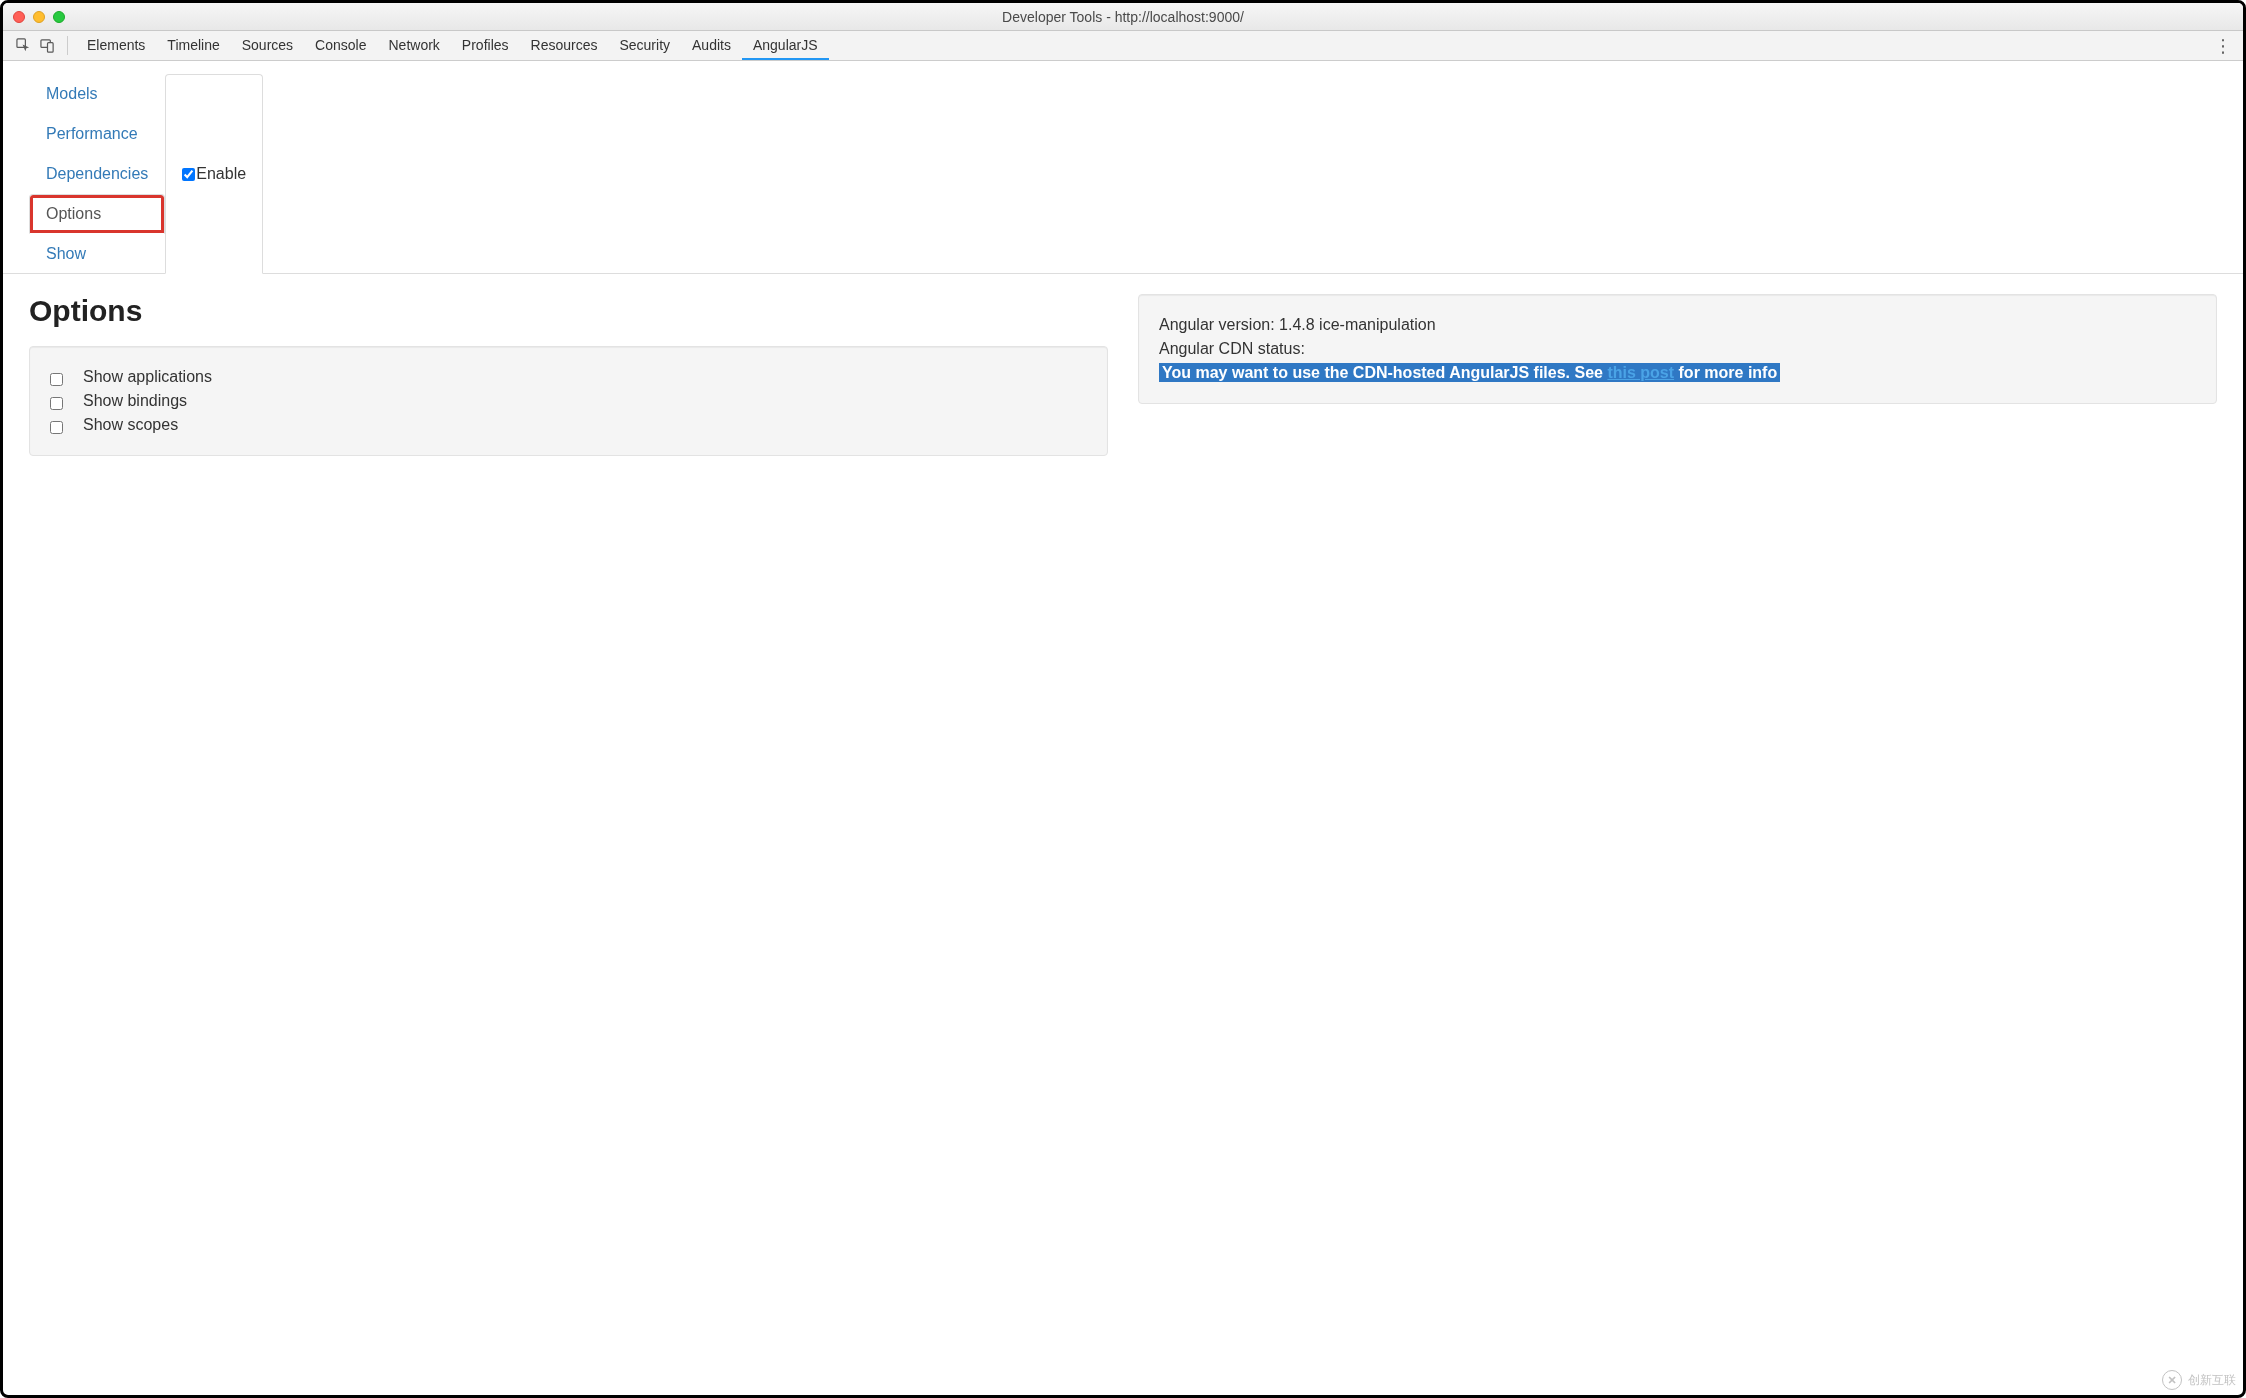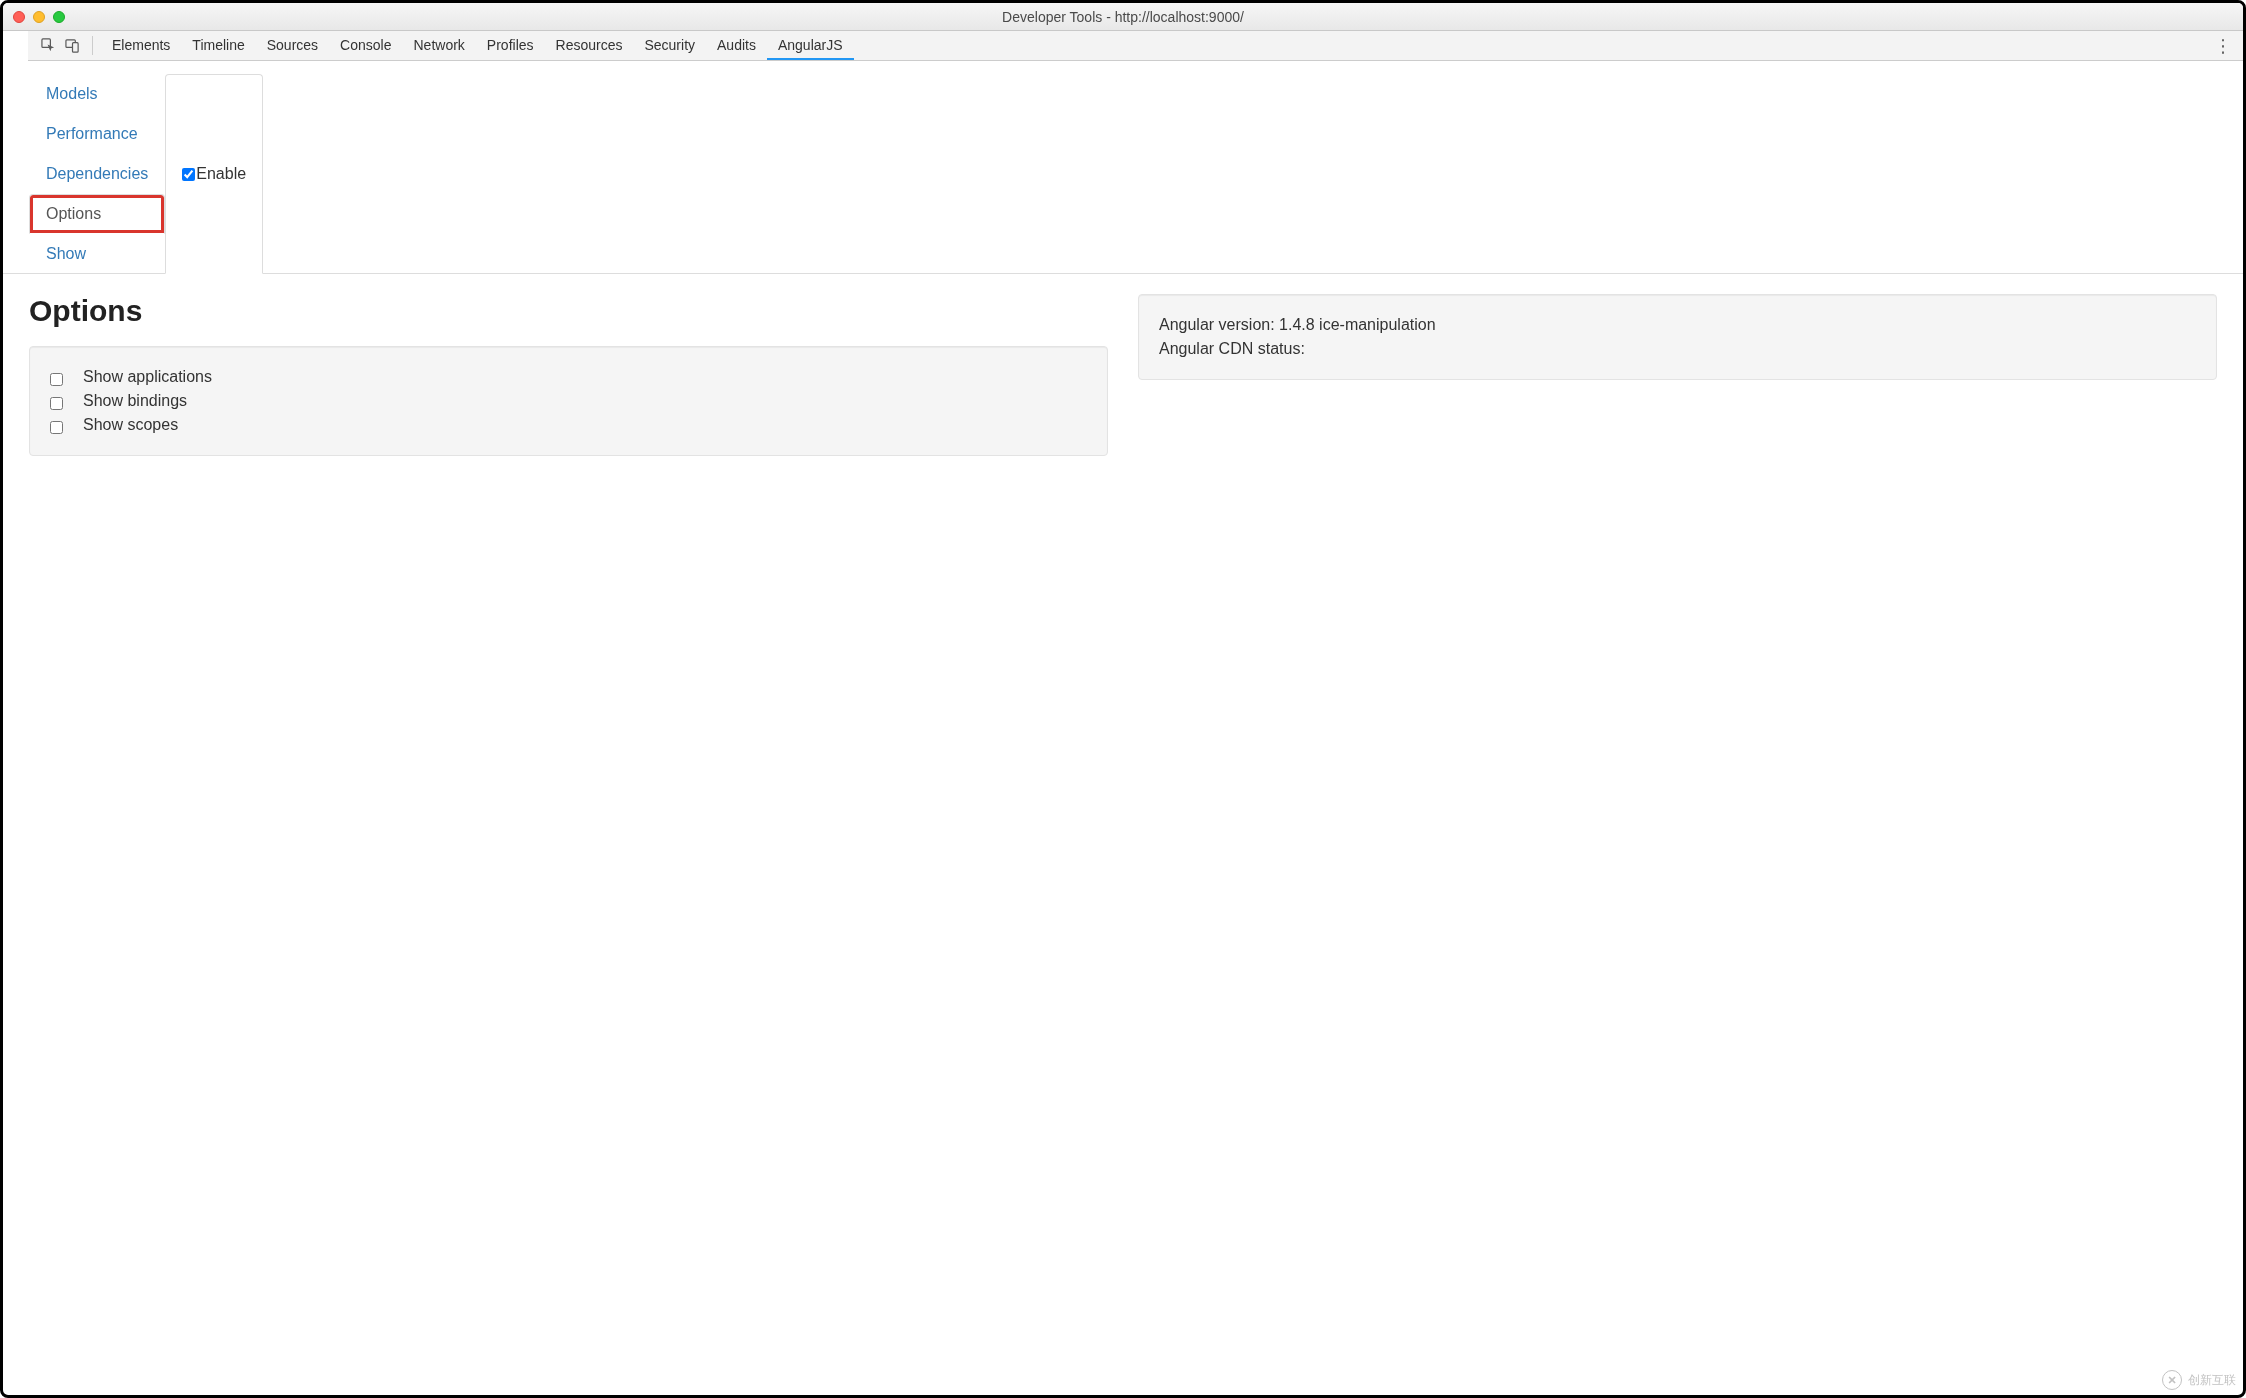--- a/index.html
+++ b/index.html
@@ -46,21 +46,20 @@
       color: #4a4a4a;
       pointer-events: none;
     }
     .devtools-tabs {
       height: 30px;
       background: #f3f3f3;
       border-bottom: 1px solid #ccc;
       display: flex;
       align-items: stretch;
       padding: 0 8px;
-      margin-left: 25px;
     }
     .dt-icon {
       width: 24px;
       display: flex;
       align-items: center;
       justify-content: center;
       color: #5a5a5a;
     }
     .dt-icon svg { width: 15px; height: 15px; }
     .dt-sep {
@@ -273,20 +272,25 @@
         <label class="option-row">
           <input type="checkbox" style="">
           <span>Show scopes</span>
         </label>
       </div>
   </div>
   <div class="col">
     <div class="well">
       <div class="info-line">Angular version: 1.4.8 ice-manipulation</div>
       <div class="info-line">Angular CDN status:</div>
+      <div class="info-line">
+        <span class="cdn-highlight">
+          <span>You may want to use the CDN-hosted AngularJS files. See </span><a href="#">this post</a><span> for more info</span>
+        </span>
+      </div>
     </div>
   </div>
 </div>
 
 <div class="watermark">
   <div class="wm-icon">✕</div>
   <span>创新互联</span>
 </div>
 
 </body></html>

